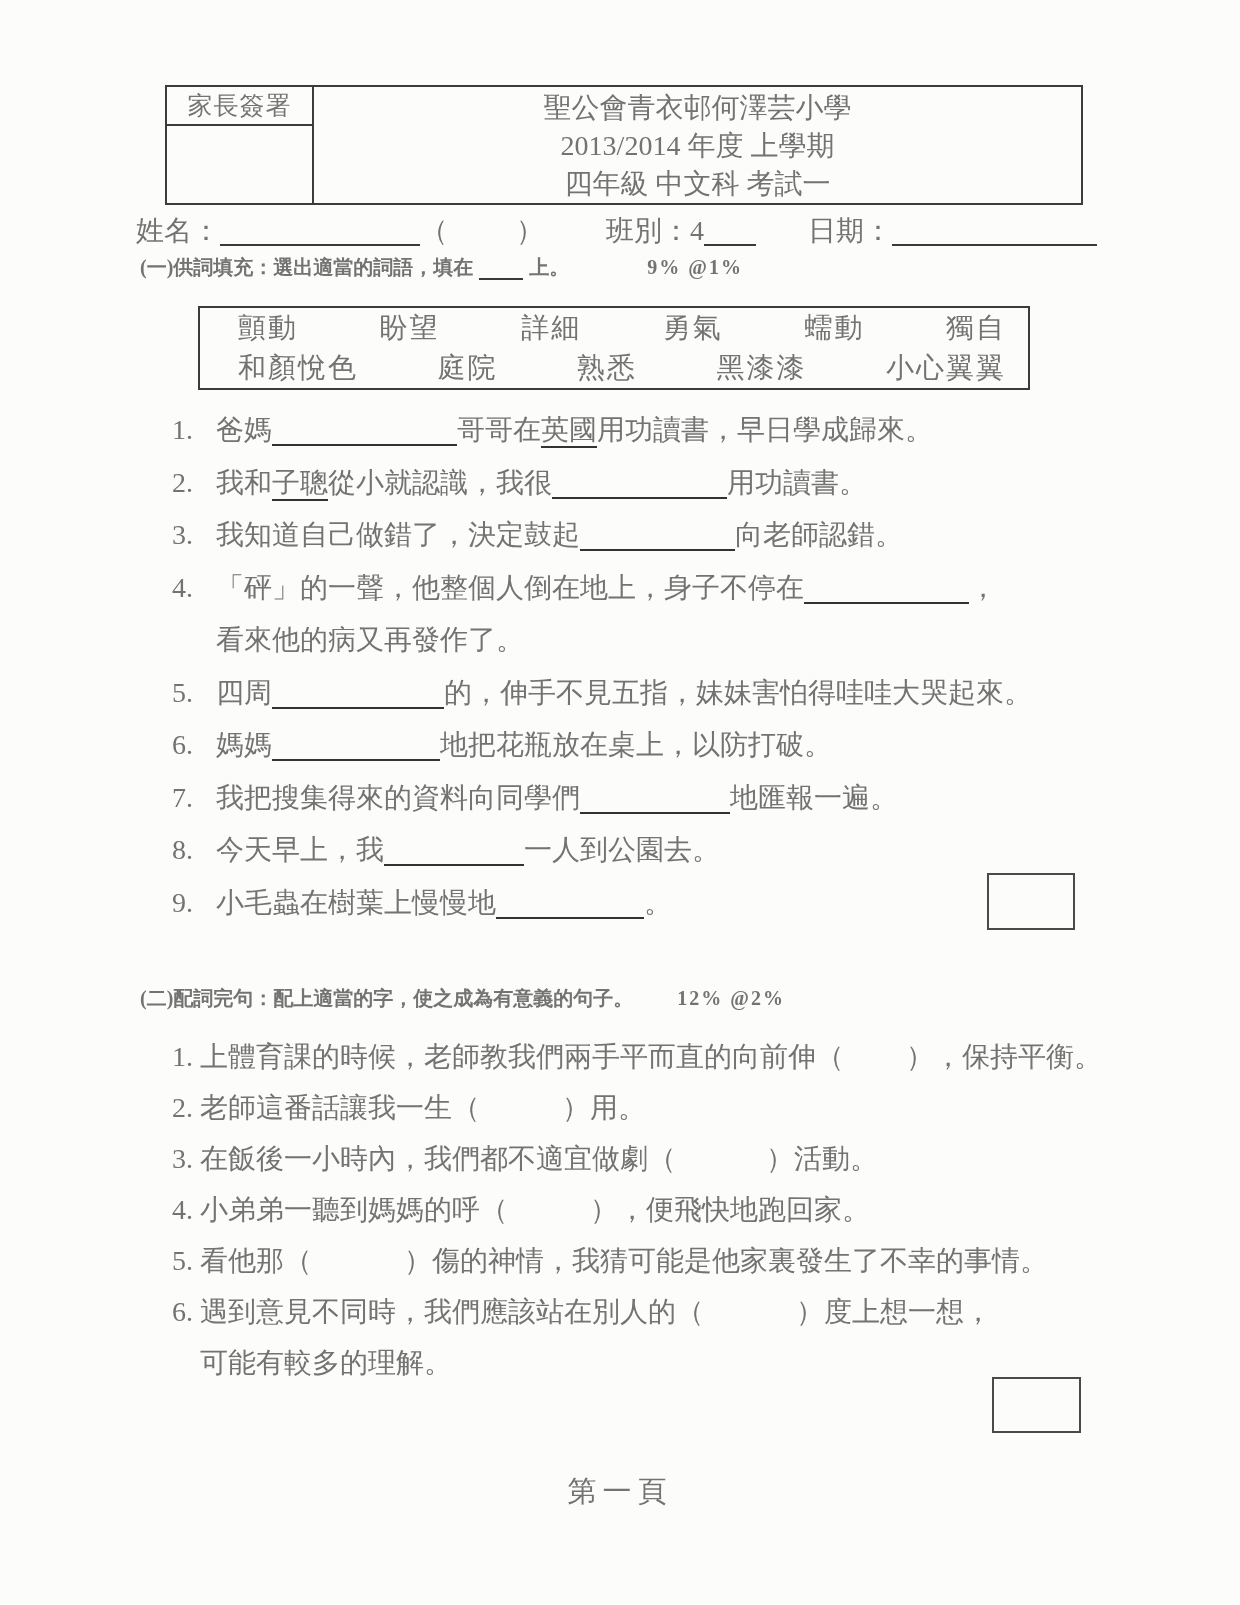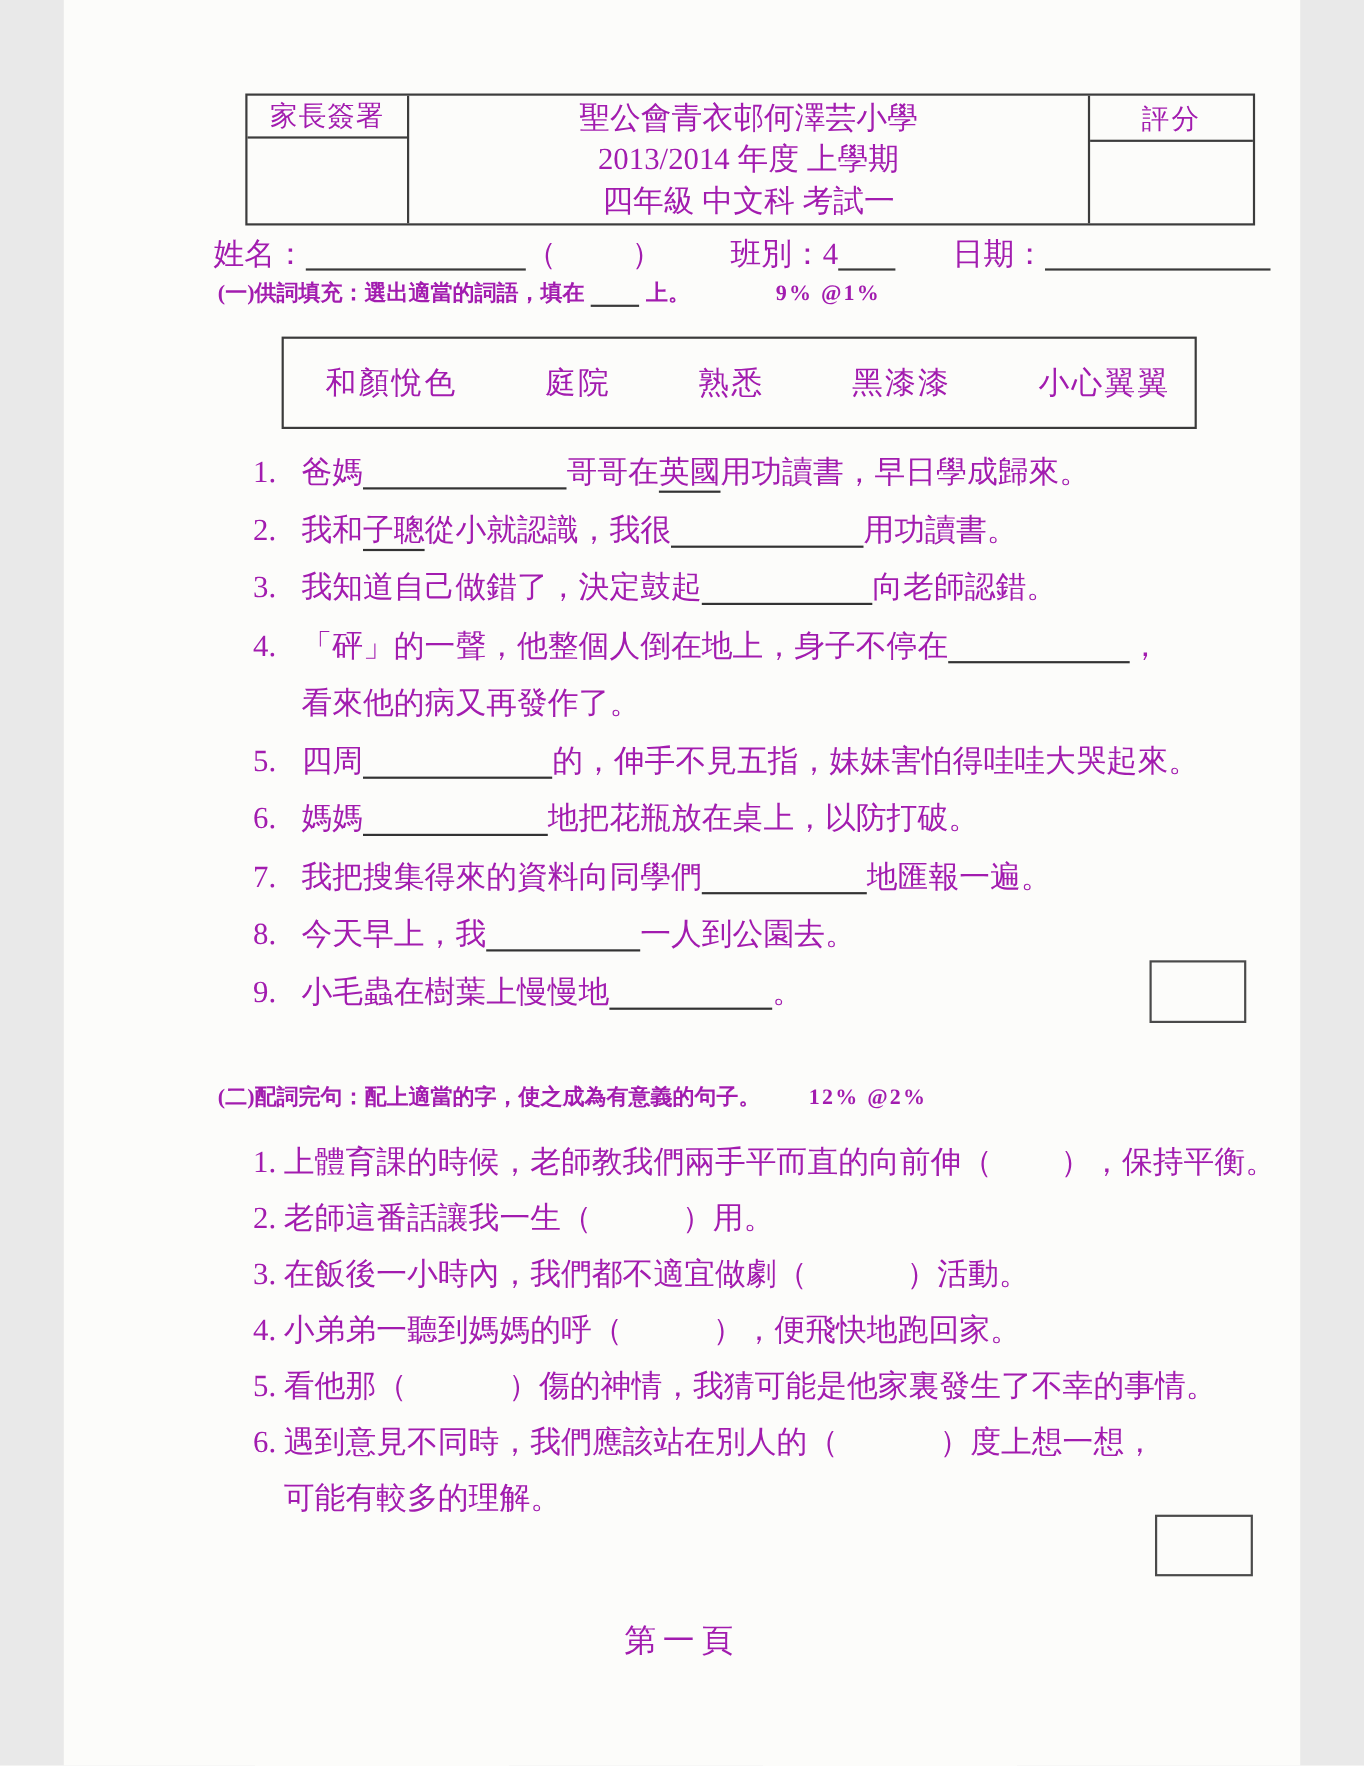--- a/index.html
+++ b/index.html
@@ -1,23 +1,23 @@
 <!DOCTYPE html>
 <html><head>
 <meta charset="utf-8">
 <style>
   html,body{margin:0;padding:0;}
   body{background:#e9e9e9;}
   .page{
     position:relative;
-    width:1124px;height:1605px;
+    width:1240px;height:1605px;
     margin:0 auto;
     background:#fcfcfa;
     font-family:"Liberation Serif","DejaVu Serif",serif;
-    color:#a21caf;
+    color:#737373;
     overflow:hidden;
   }
   
   .header-table{
     position:absolute;left:165px;top:85px;width:918px;height:120px;
     display:flex;border:2px solid #3c3c3c;box-sizing:border-box;
     background:transparent;
   }
   .ht-left{width:147px;border-right:2px solid #3c3c3c;display:flex;flex-direction:column;box-sizing:border-box;}
   .ht-left-head{height:37px;border-bottom:2px solid #3c3c3c;display:flex;align-items:center;justify-content:center;font-size:25px;letter-spacing:1px;}
@@ -80,35 +80,39 @@
   <div class="header-table">
     <div class="ht-left">
       <div class="ht-left-head">家長簽署</div>
       <div class="ht-left-body"></div>
     </div>
     <div class="ht-center">
       <div>聖公會青衣邨何澤芸小學</div>
       <div>2013/2014 年度 上學期</div>
       <div>四年級 中文科 考試一</div>
     </div>
-    <div class="ht-right">
-      <div class="ht-right-head">評分</div>
-      <div class="ht-right-body"></div>
-    </div>
   </div>
 
   <div class="info-line">
     <span>姓名：</span><span class="ul" style="width:200px"></span><span>（</span><span class="sp" style="width:68px"></span><span>）</span><span class="sp" style="width:62px"></span><span>班別：</span><span>4</span><span class="ul" style="width:52px"></span><span class="sp" style="width:52px"></span><span>日期：</span><span class="ul" style="width:205px"></span>
   </div>
 
   <div class="s-heading" id="s1-heading">
     <span>(一)供詞填充：選出適當的詞語，填在</span><span class="ul" style="width:44px;margin:0 6px"></span><span>上。</span><span class="marks">9% @1%</span>
   </div>
 
   <div class="word-box" id="wordbank">
+      <div class="wb-row">
+        <span>顫動</span>
+        <span>盼望</span>
+        <span>詳細</span>
+        <span>勇氣</span>
+        <span>蠕動</span>
+        <span>獨自</span>
+      </div>
       <div class="wb-row">
         <span>和顏悅色</span>
         <span>庭院</span>
         <span>熟悉</span>
         <span>黑漆漆</span>
         <span>小心翼翼</span>
       </div>
     </div>
 
   <div class="q-list" id="s1-questions">

